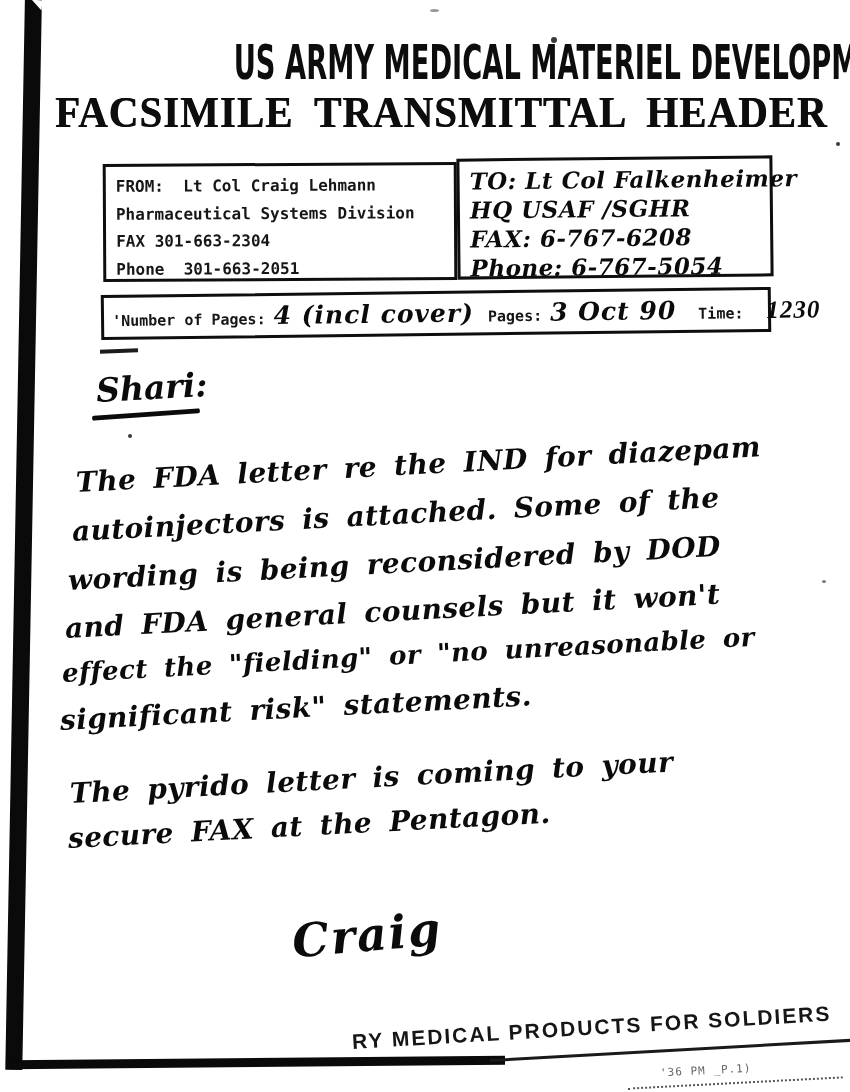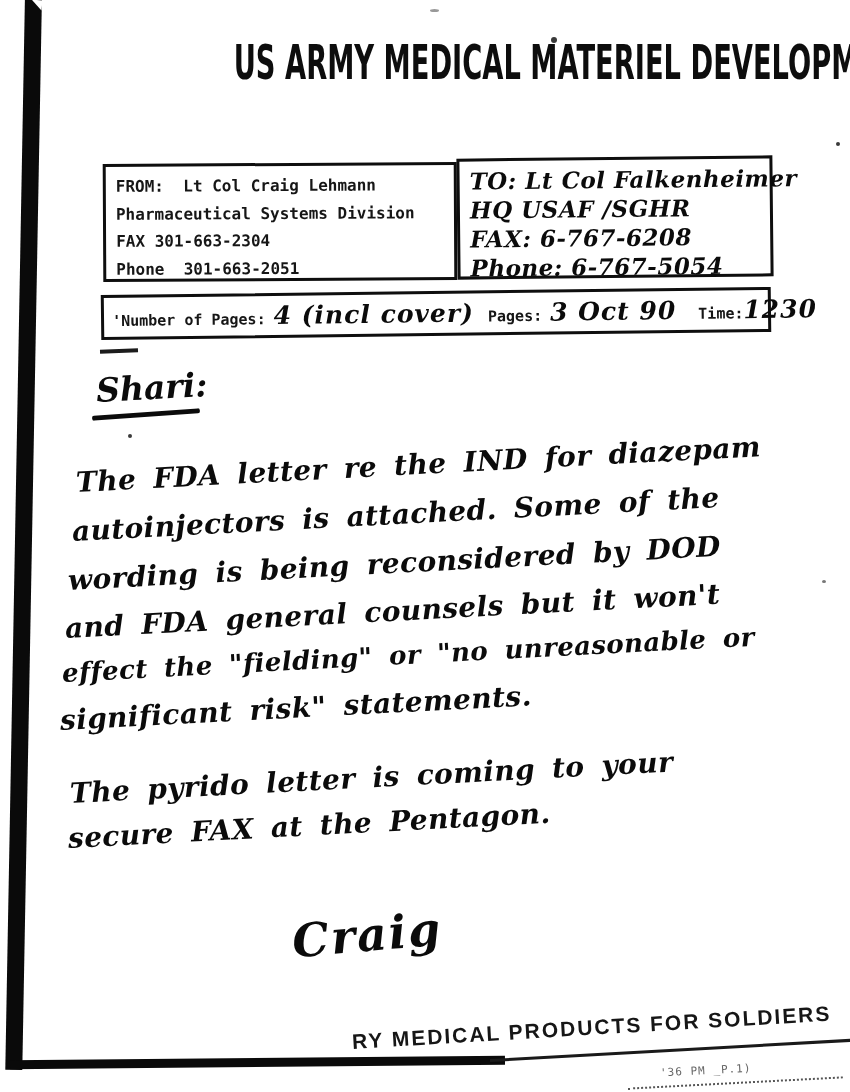--- a/index.html
+++ b/index.html
@@ -70,20 +70,23 @@
   <div class="scan-notch"></div>
   <div class="speckle" style="left:430px;top:9px;width:9px;height:3px;background:#999;"></div>
   <div class="speckle" style="left:551px;top:37px;width:6px;height:6px;"></div>
   <div class="speckle" style="left:836px;top:142px;width:4px;height:4px;"></div>
   <div class="speckle" style="left:822px;top:580px;width:4px;height:3px;background:#777;"></div>
   <div class="speckle" style="left:128px;top:434px;width:4px;height:4px;"></div>
 
   <div class="title-wrap" style="top:40px;">
     <span class="agency-title">US ARMY MEDICAL MATERIEL DEVELOPMENT ACTIVITY</span>
   </div>
+  <div class="title-wrap" style="top:88px;">
+    <span class="doc-title">FACSIMILE TRANSMITTAL HEADER</span>
+  </div>
 
   <div class="box from-box" style="left:103px;top:163px;width:354px;height:118px;transform:rotate(-0.3deg);padding:6px 0 0 10px;">
     <div class="typed">FROM:  Lt Col Craig Lehmann</div>
     <div class="typed">Pharmaceutical Systems Division</div>
     <div class="typed">FAX 301-663-2304</div>
     <div class="typed">Phone  301-663-2051</div>
   </div>
 
   <div class="box to-box" style="left:457px;top:157px;width:316px;height:121px;transform:rotate(-0.6deg);padding:5px 0 0 10px;">
     <div class="hand to-line">TO: Lt Col Falkenheimer</div>
@@ -92,21 +95,21 @@
     <div class="hand to-line">Phone: 6-767-5054</div>
   </div>
 
   <div class="box" style="left:101px;top:291px;width:670px;height:45px;transform:rotate(-0.7deg);"></div>
   <div class="meta-row" style="left:112px;top:296px;transform:rotate(-0.7deg);transform-origin:left center;">
     <span class="typed meta-label">'Number of Pages:</span>
     <span class="hand meta-value" style="margin-left:8px;">4 (incl cover)</span>
     <span class="typed meta-label" style="margin-left:14px;">Pages:</span>
     <span class="hand meta-value" style="margin-left:8px;">3 Oct 90</span>
     <span class="typed meta-label" style="margin-left:22px;margin-top:16px;">Time:</span>
-    <span class="hand meta-value" style="margin-left:0;">1230</span>
+    <span class="hand meta-value" style="margin-left:23px;font-family:Liberation Serif, serif;">1230</span>
   </div>
 
   <div class="pen-dash"></div>
 
   <div class="hand greeting" style="left:96px;top:368px;">Shari:</div>
   <div class="greeting-underline" style="left:92px;top:412px;width:108px;height:5px;"></div>
 
   <div class="hand note-line" style="left:76px;top:466px;">The FDA letter re the IND for diazepam</div>
   <div class="hand note-line" style="left:72px;top:515px;">autoinjectors is attached. Some of the</div>
   <div class="hand note-line" style="left:68px;top:564px;">wording is being reconsidered by DOD</div>

